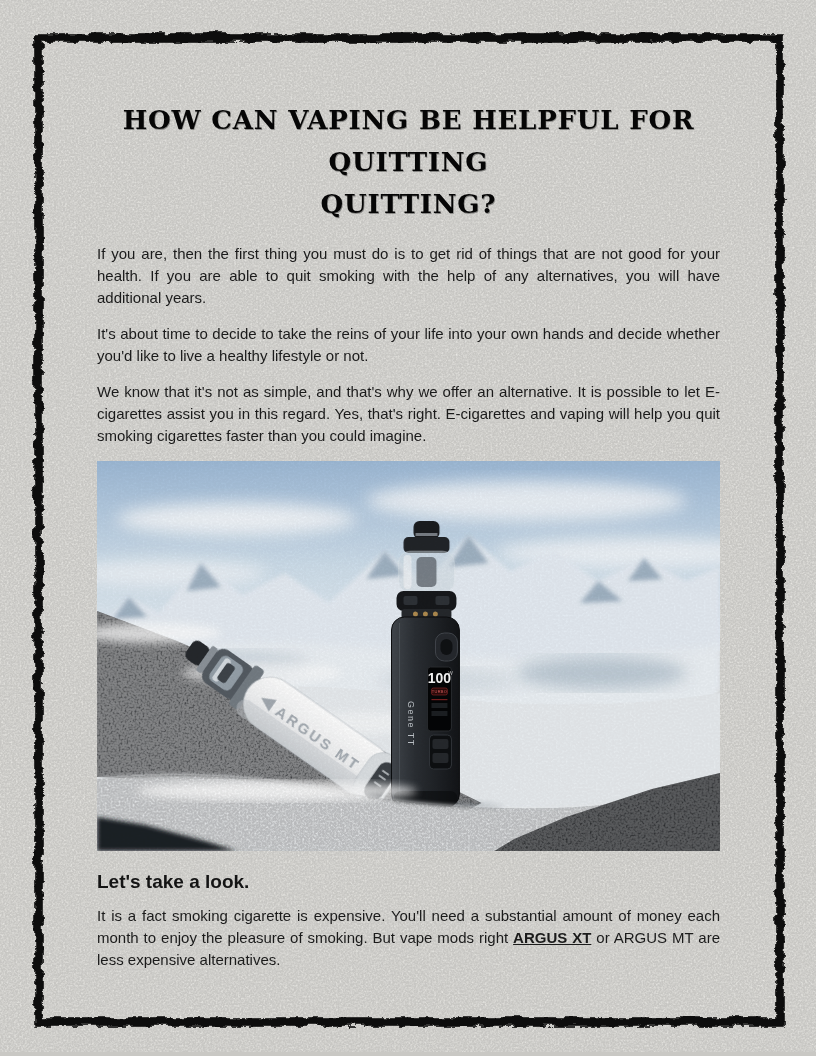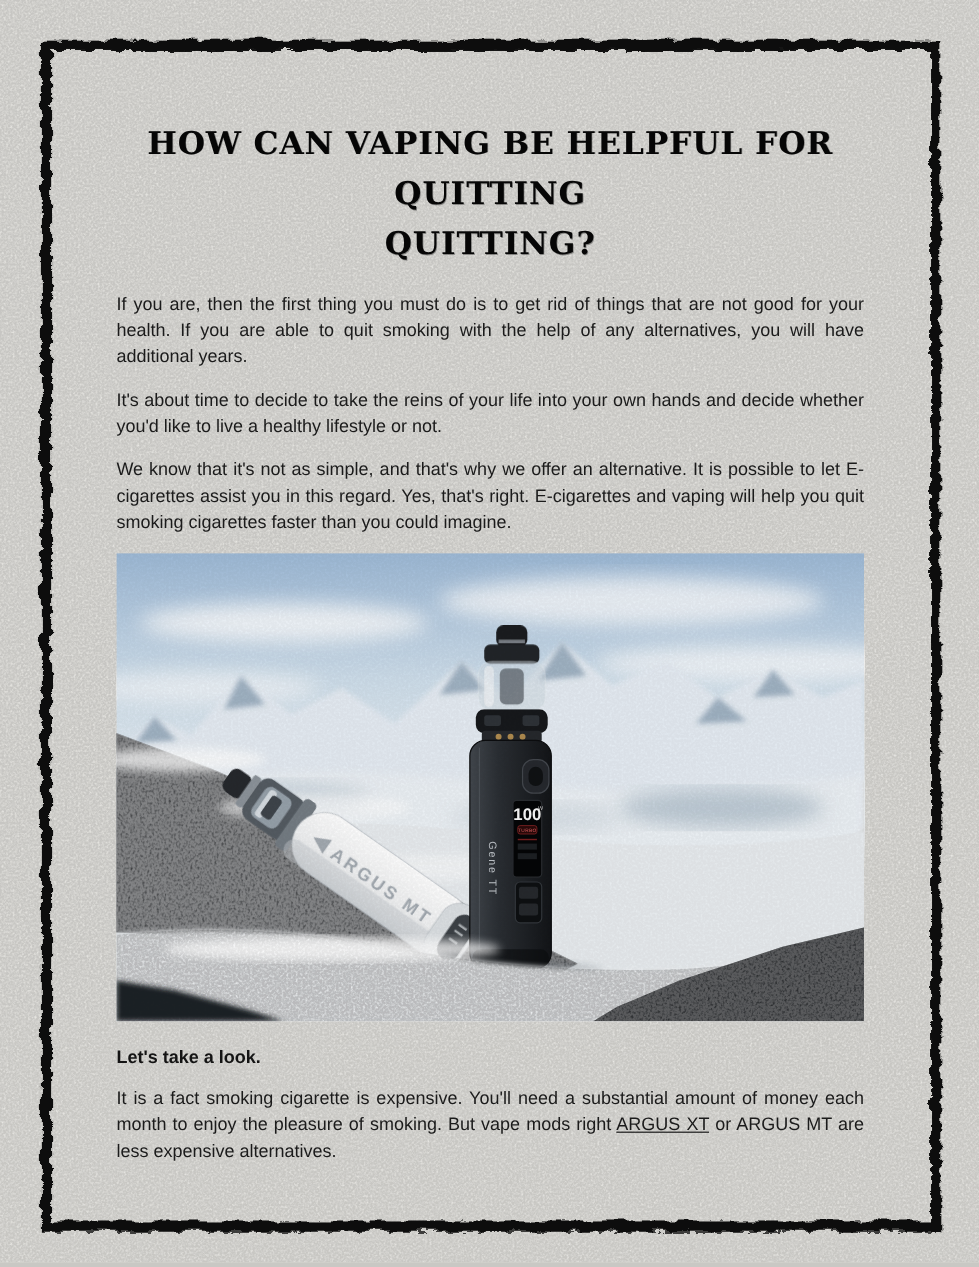--- a/index.html
+++ b/index.html
@@ -21,24 +21,24 @@
     line-height:42px;
     text-align:center;
     color:#060606;
     letter-spacing:.8px;
     text-shadow:.6px .6px 0 rgba(0,0,0,.35);
   }
   .title .tline{display:block;}
   p.body{margin:0 0 14px 0;font-size:15px;line-height:22px;text-align:justify;}
   figure.photo{margin:0 0 20px 0;width:623px;height:390px;}
   figure.photo svg{display:block;}
-  .subhead{margin:0 0 12px 0;font-size:15px;line-height:22px;font-weight:700;color:#141414;}
+  .subhead{margin:0 0 12px 0;font-size:19px;line-height:22px;font-weight:700;color:#141414;}
   .subhead.cheaper{margin:0 0 13px 0;}
   p.closing{margin:0;font-size:15px;line-height:22px;text-align:justify;}
-  a.doclink{font-weight:400;text-decoration:underline;color:inherit;cursor:pointer;}
+  a.doclink{font-weight:700;text-decoration:underline;color:inherit;cursor:pointer;}
   .svgtext{font-family:"Liberation Sans",sans-serif;}
 </style>
 </head>
 <body>
 
 <div class="page">
 
   <svg class="bg-svg" viewBox="0 0 816 1056">
     <defs>
       <filter id="speckD" x="0%" y="0%" width="100%" height="100%">

